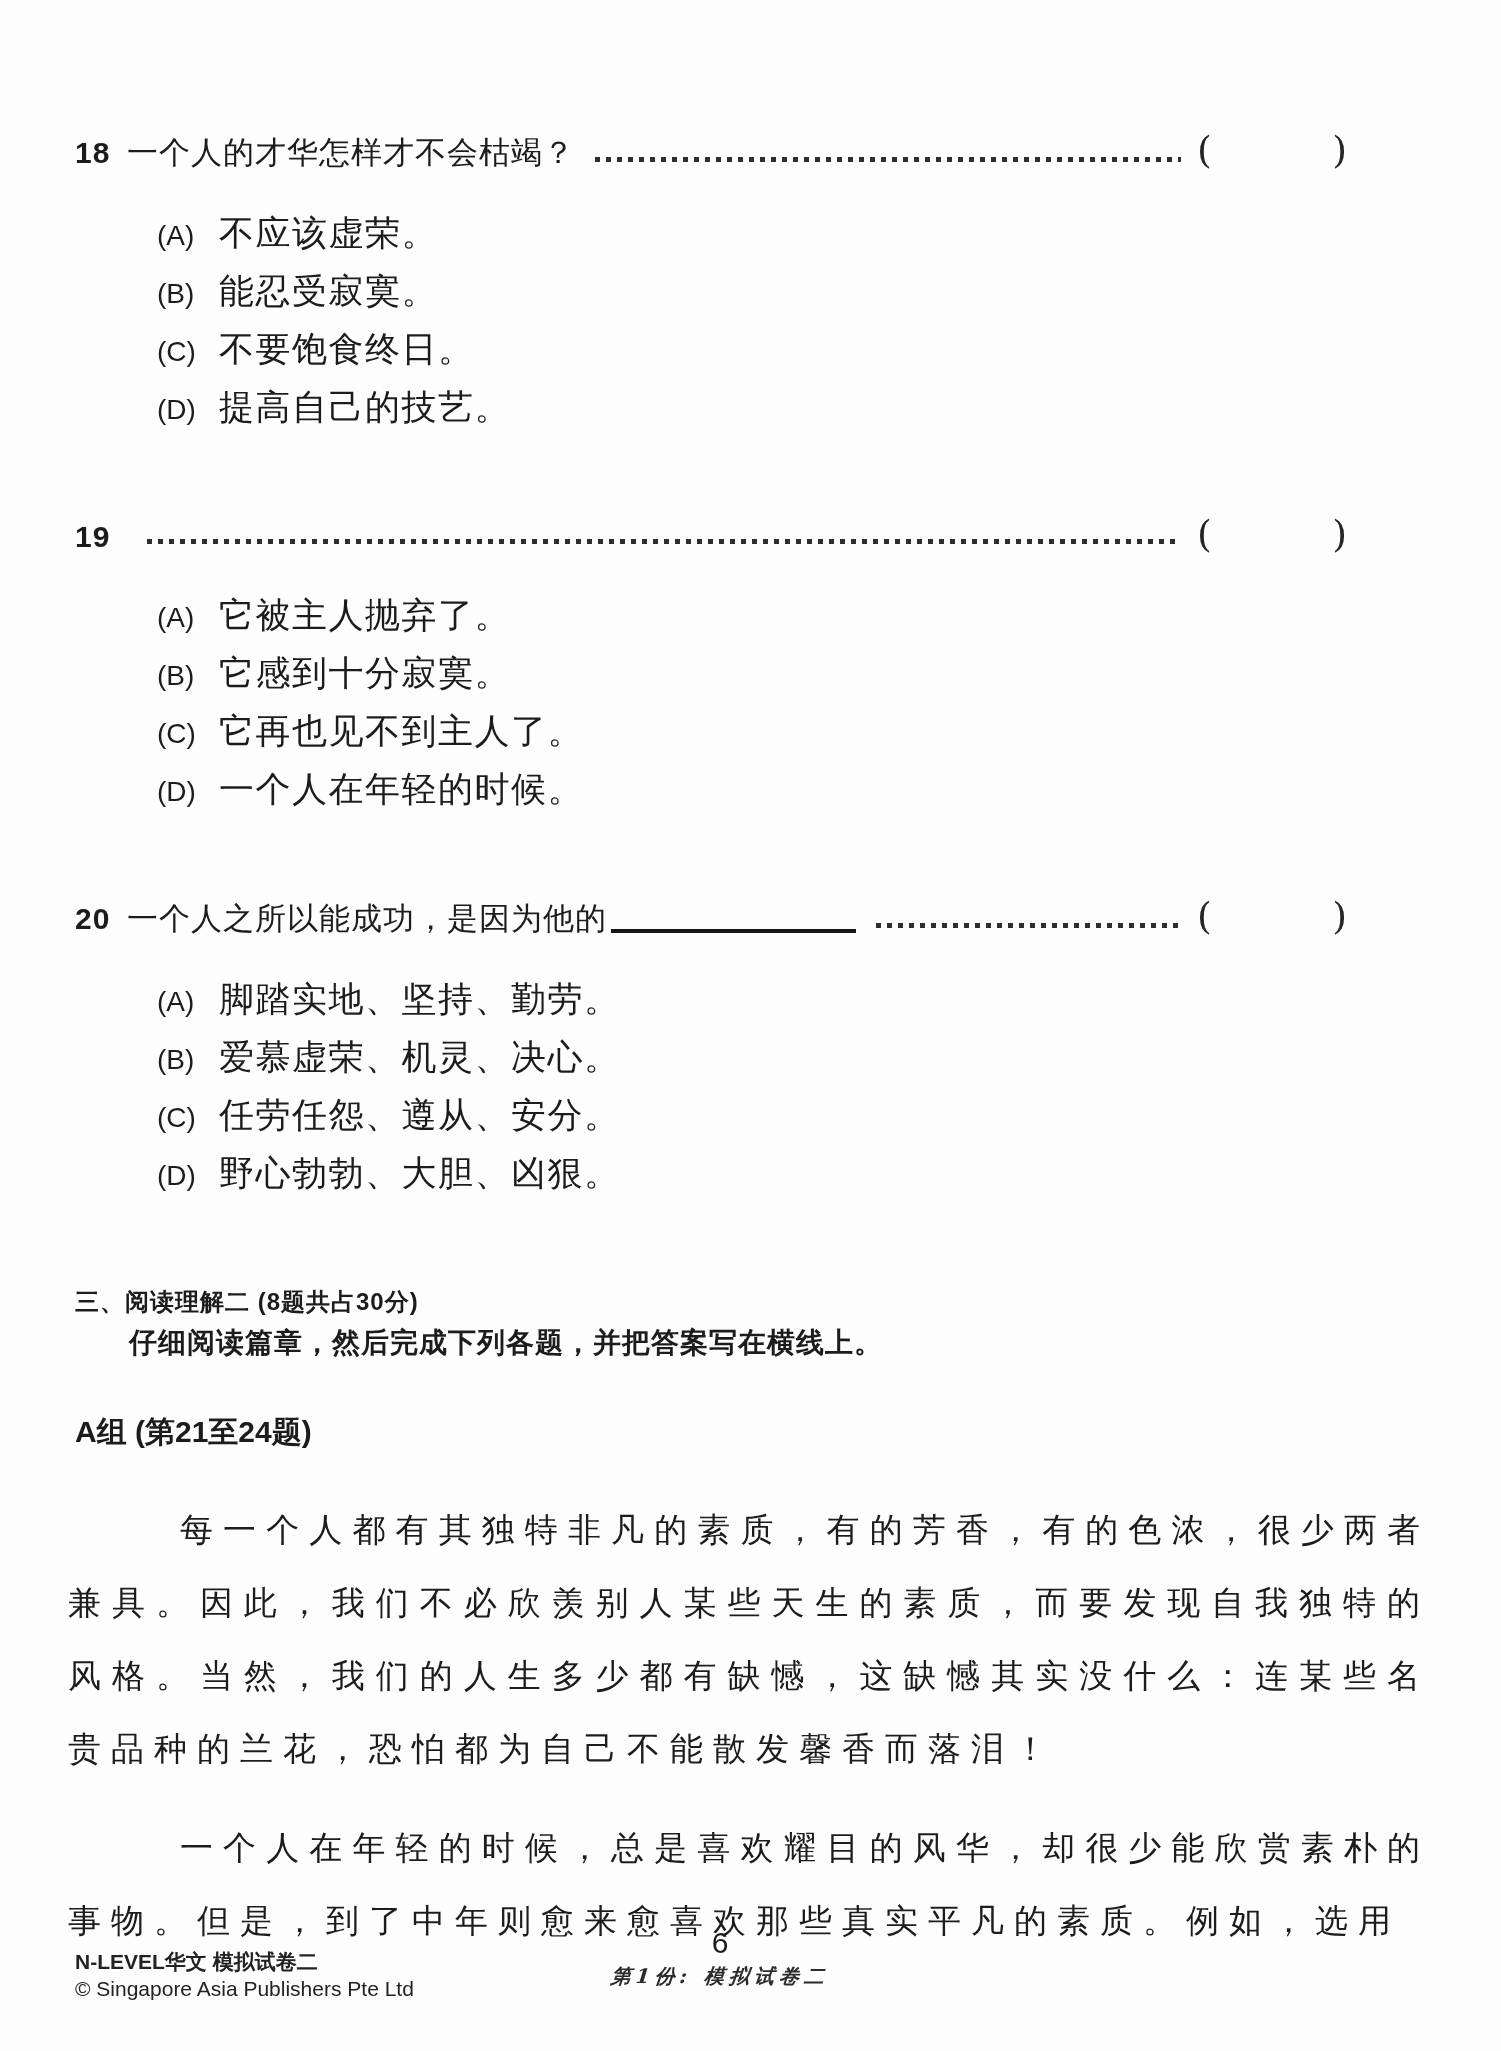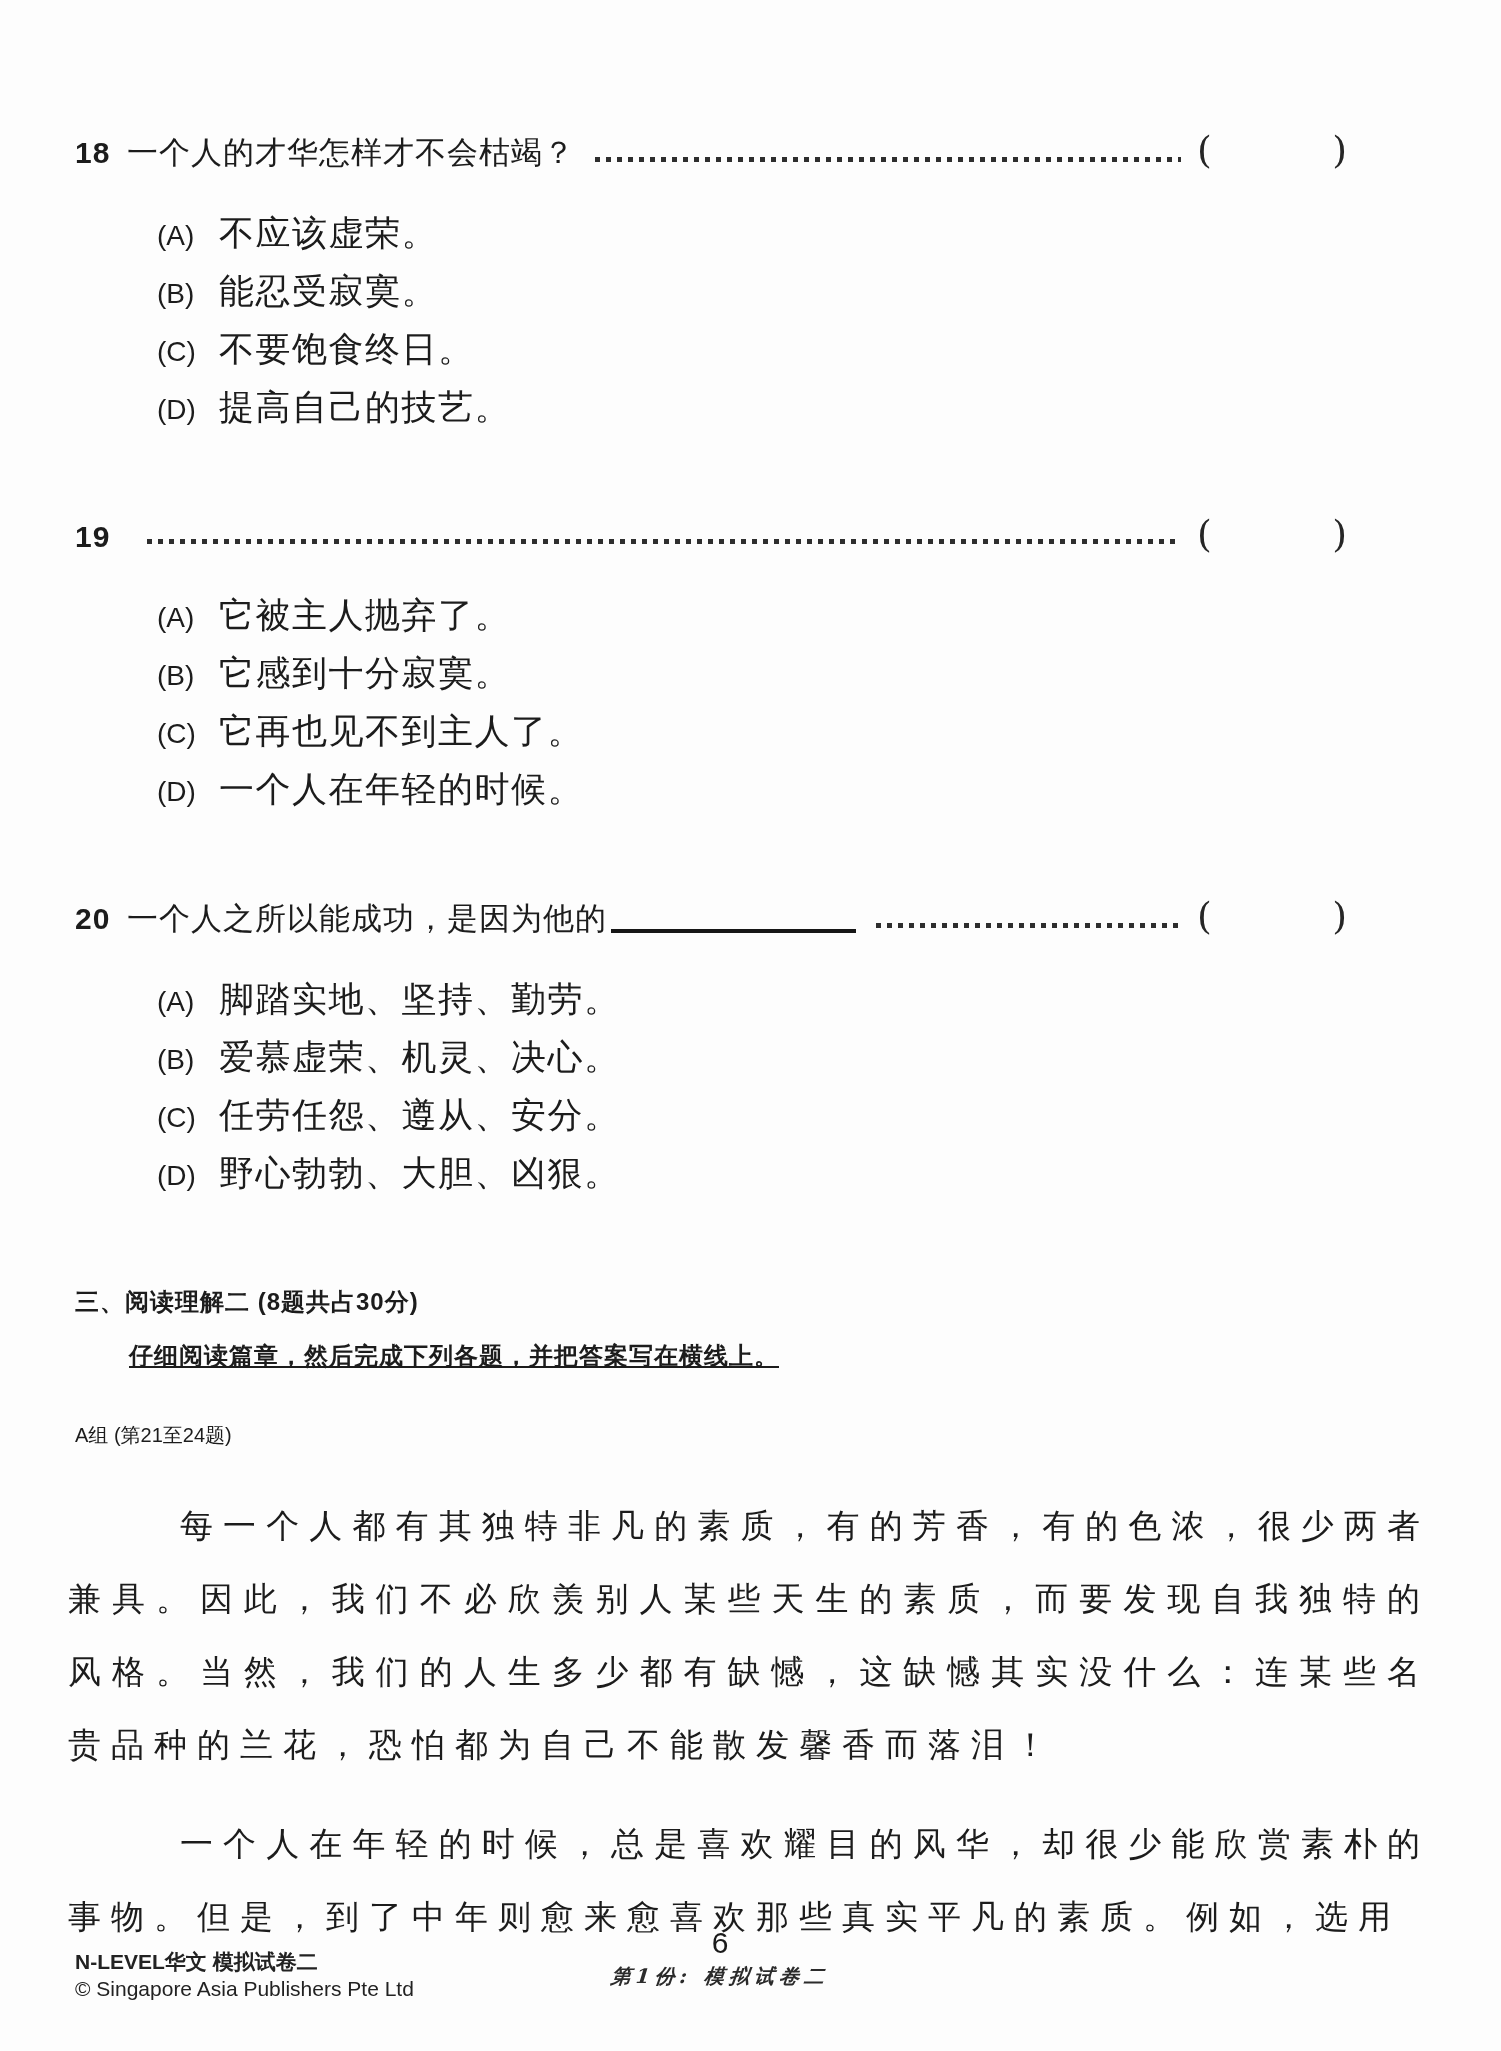--- a/index.html
+++ b/index.html
@@ -70,32 +70,31 @@
 
   
   .section-title {
     margin: 78px 0 0 0;
     font-family: "Liberation Sans", sans-serif;
     font-weight: 700;
     font-size: 24px;
     letter-spacing: 1px;
   }
   .instruction {
-    margin: 22px 0 0 54px;
-    font-family: "Liberation Sans", sans-serif;
-    font-weight: 700;
-    font-size: 24px;
-    letter-spacing: 1px;
-    text-decoration: underline;
+    margin: 6px 0 0 54px;
+    font-family: "Liberation Sans", sans-serif;
+    font-weight: 700;
+    font-size: 28px;
+    letter-spacing: 1px;
   }
   .group-label {
     margin: 50px 0 0 0;
     font-family: "Liberation Sans", sans-serif;
-    font-weight: 400;
-    font-size: 20px;
+    font-weight: 700;
+    font-size: 30px;
   }
   .passage {
     margin: 40px 0 0 -7px;
     width: 1362px;
     font-size: 33px;
     line-height: 73px;
     letter-spacing: 10px;
     text-align: justify;
   }
   .passage p { margin: 0; text-indent: 112px; }

